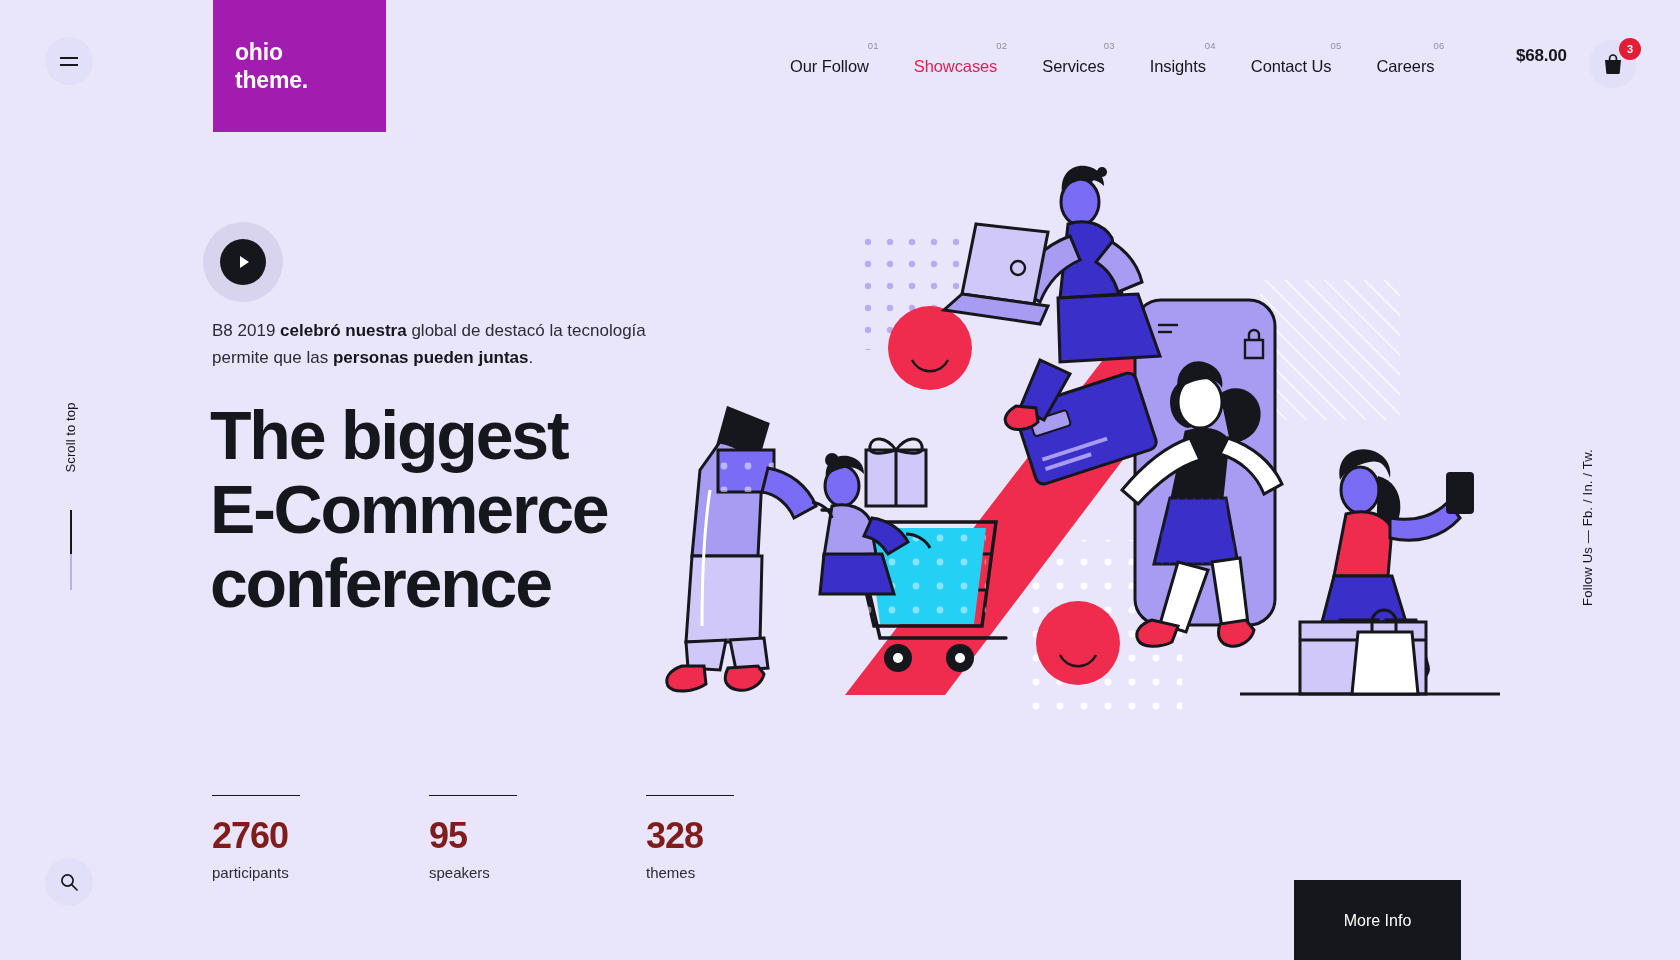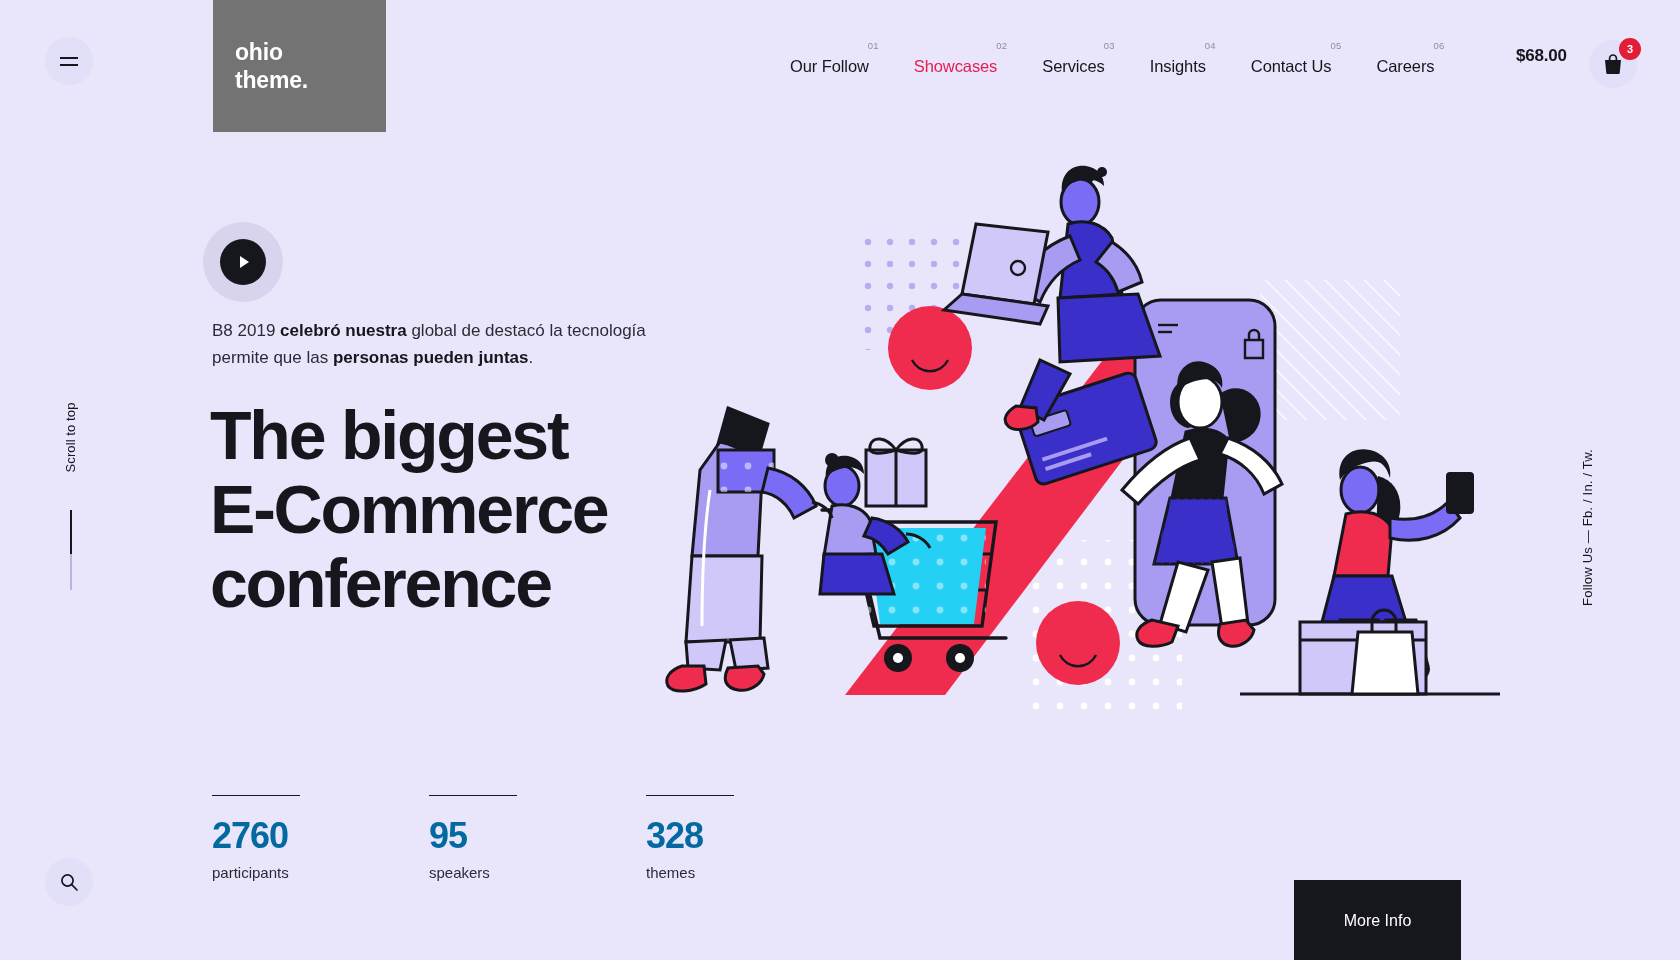--- a/index.html
+++ b/index.html
@@ -25,21 +25,21 @@
     height: 132px;
     z-index: 30;
   }
 
   .logo-block {
     position: absolute;
     left: 213px;
     top: 0;
     width: 173px;
     height: 132px;
-    background: #737373;
+    background: #a21caf;
     display: flex;
     align-items: center;
     justify-content: center;
     flex-direction: column;
   }
   .logo-text {
     color: #ffffff;
     font-size: 23px;
     font-weight: bold;
     line-height: 1.22;
@@ -279,21 +279,21 @@
     width: 88px;
     height: 1px;
     background: #16161d;
     margin-bottom: 22px;
   }
   .stat-value {
     font-size: 36px;
     font-weight: bold;
     letter-spacing: -1px;
     line-height: 1;
-    color: #0369a1;
+    color: #7f1d1d;
   }
   .stat-label {
     font-size: 15px;
     margin-top: 10px;
     color: #2b2b36;
   }
 
   .more-info {
     position: absolute;
     left: 1294px;

